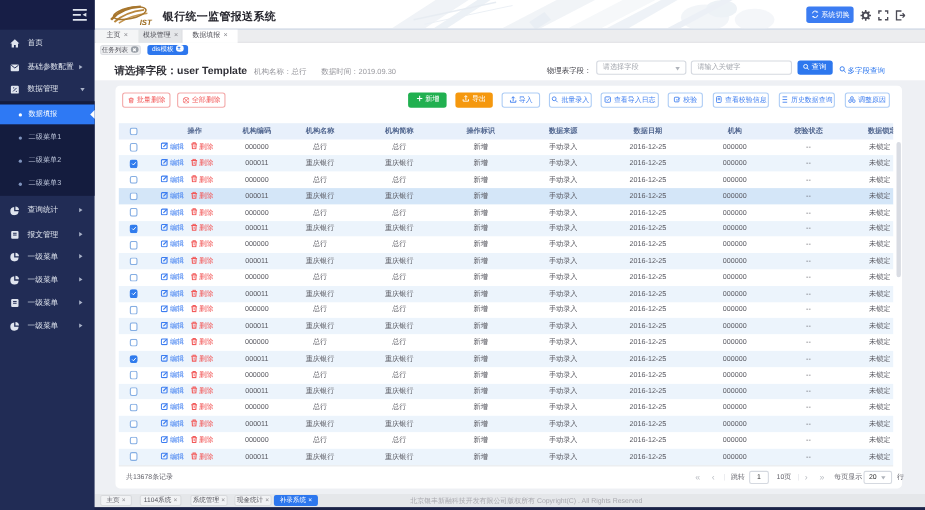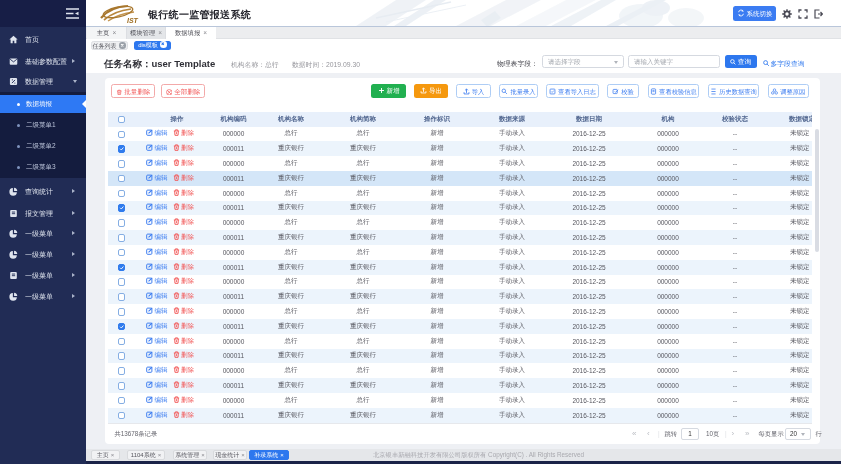--- a/index.html
+++ b/index.html
@@ -142,21 +142,21 @@
 <div id="tr2">
   <div class="pill" id="p1">任务列表<span class="oc"><svg width="6.5" height="6.5" viewBox="0 0 6 6">
           <path d="M1.9 1.9l2.2 2.2M4.1 1.9 1.9 4.1" stroke="#fff" stroke-width="1"></path>
         </svg></span></div>
   <div class="pill" id="p2">dis模板<span class="oc"><svg width="5.5" height="5.5" viewBox="0 0 6 6">
           <path d="M1.8 1.8l2.4 2.4M4.2 1.8 1.8 4.2" stroke="#2d77ee" stroke-width="1.1"></path>
         </svg></span></div>
 </div>
 
 <div id="tr3">
-  <div id="tname">任务名称：user Template</div>
+  <div id="tname">请选择字段：user Template</div>
   <div class="gl" style="left:145px;">机构名称：总行</div>
   <div class="gl" style="left:206px;">数据时间：2019.09.30</div>
   <div id="flbl">物理表字段：</div>
   <div class="ibox" style="left:456px;width:82px;">请选择字段<span class="caret"></span></div>
   <div class="ibox" style="left:542px;width:92px;">请输入关键字</div>
   <div id="qbtn"><svg width="6" height="6" viewBox="0 0 10 10" style="vertical-align:-0.5px;margin-right:1.5px;">
         <circle cx="4" cy="4" r="3" fill="none" stroke="#fff" stroke-width="1.4"></circle>
         <path d="M6.3 6.3 9 9" stroke="#fff" stroke-width="1.4"></path>
       </svg>查询</div>
   <div id="mlink"><svg width="6.5" height="6.5" viewBox="0 0 10 10" style="vertical-align:-0.5px;margin-right:1px;">

